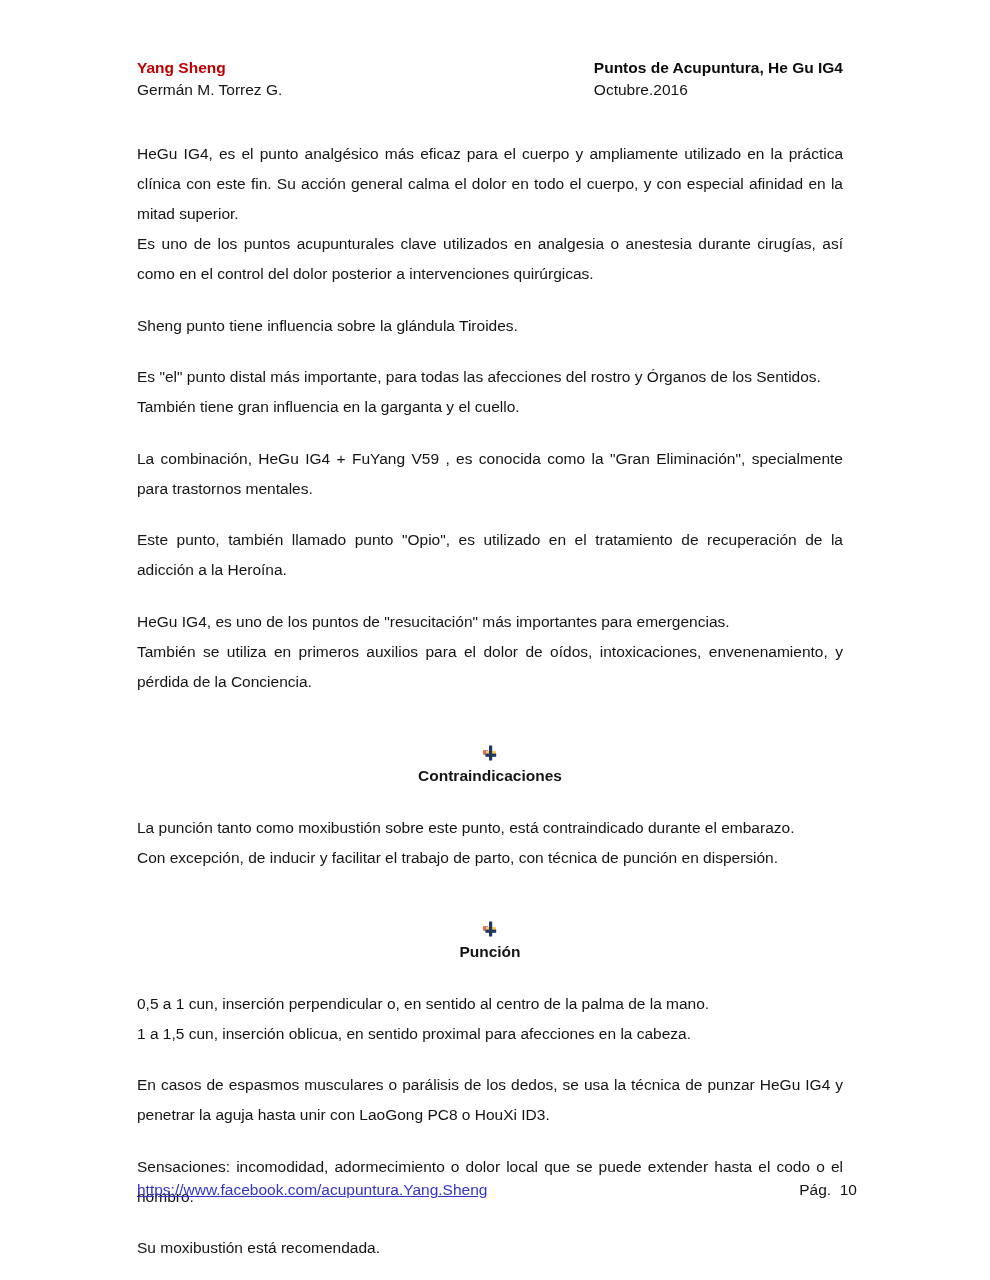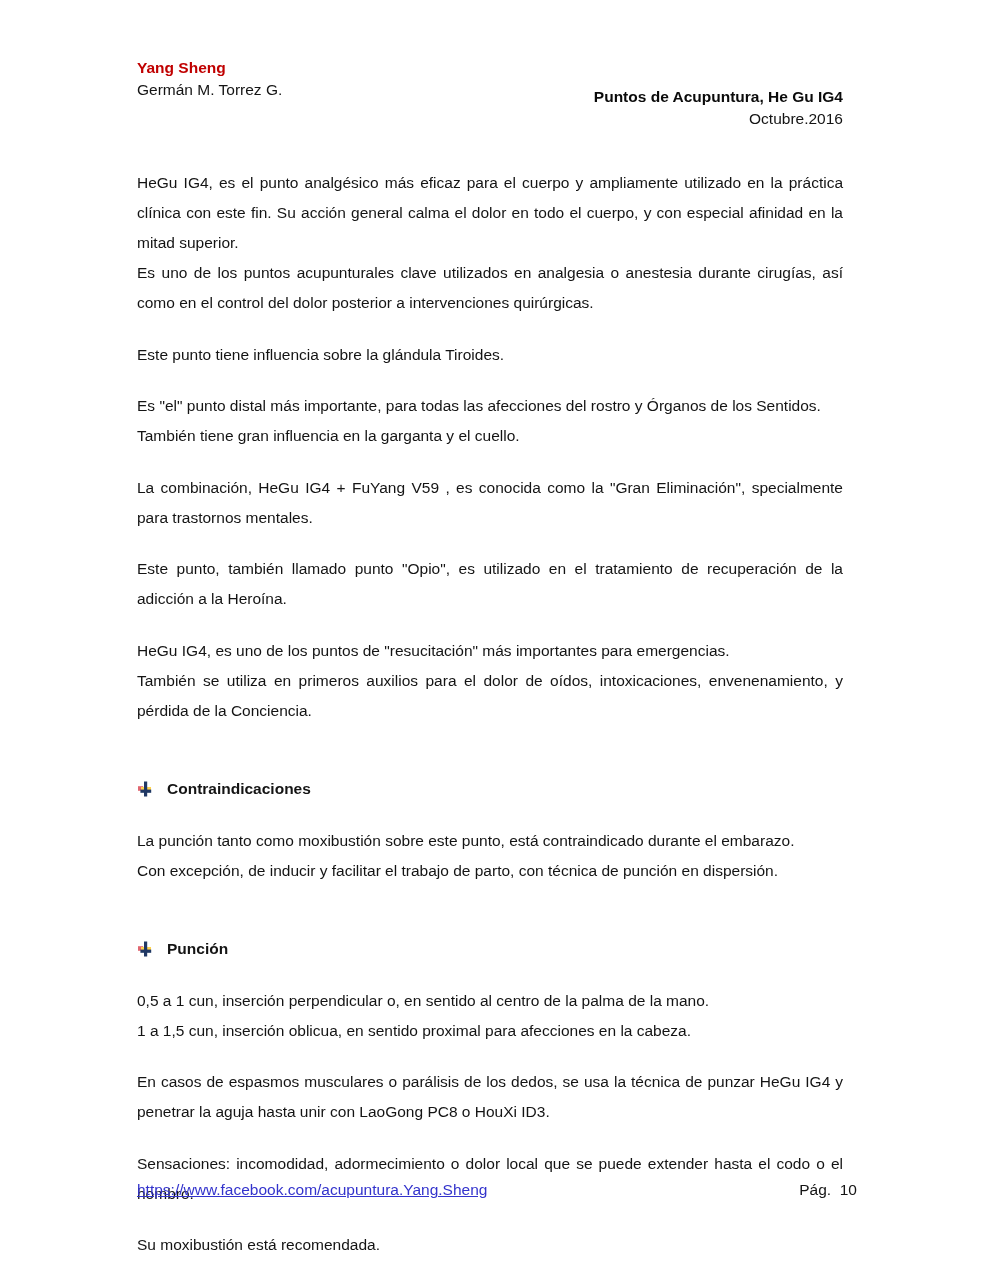--- a/index.html
+++ b/index.html
@@ -15,36 +15,37 @@
     box-sizing: border-box;
     padding: 57px 137px 0 137px;
     background: #ffffff;
   }
   
   .hdr {
     display: flex; justify-content: space-between; align-items: flex-start;
     font-size: 15.5px; line-height: 21.5px;
   }
   .hdr-left { text-align: left; }
-  .hdr-right { text-align: right; margin-top: 29px; }
+  .hdr-right { text-align: left; }
   .brand { font-weight: bold; color: #C00000; }
   .doc-title { font-weight: bold; color: #0a0a0a; }
   
   main {
     margin-top: 39px;
     font-size: 15.5px; line-height: 30px;
     text-align: justify;
   }
   .group { margin: 0 0 21.5px 0; }
   .line { display: block; }
   .heading {
-    display: flex; align-items: center; gap: 13px;
+    display: flex; align-items: center; 
     font-weight: bold; text-align: left;
     margin: 48px 0 22px 0;
     font-size: 15.5px;
+    flex-direction: column;
   }
   .heading.second { }
   .bullet { flex: 0 0 auto; display: inline-block; width: 17px; height: 16px; }
   
   .ftr {
     position: absolute; left: 137px; right: 123px; top: 1179px;
     display: flex; justify-content: space-between; align-items: baseline;
     font-size: 15.5px; line-height: 21.5px;
   }
   .fb-link { color: #3333CC; text-decoration: underline; cursor: pointer; }
@@ -67,21 +68,21 @@
   </header>
 
   <main>
 
     <p class="group">
       <span class="line">HeGu IG4, es el punto analgésico más eficaz para el cuerpo y ampliamente utilizado en la práctica clínica con este fin.  Su acción general calma el dolor en todo el cuerpo, y con especial afinidad en la mitad superior.</span>
       <span class="line">Es uno de los puntos acupunturales clave utilizados en analgesia o anestesia durante cirugías, así como en el control del dolor posterior a intervenciones quirúrgicas.</span>
     </p>
 
     <p class="group">
-      <span class="line">Este punto tiene influencia sobre la glándula Tiroides.</span>
+      <span class="line">Sheng punto tiene influencia sobre la glándula Tiroides.</span>
     </p>
 
     <p class="group">
       <span class="line">Es "el" punto distal más importante, para todas las afecciones del rostro y Órganos de los Sentidos.</span>
       <span class="line">También tiene gran influencia en la garganta y el cuello.</span>
     </p>
 
     <p class="group">
       <span class="line">La combinación,   HeGu IG4  + FuYang V59 , es conocida como la "Gran Eliminación", specialmente para trastornos mentales.</span>
     </p>

